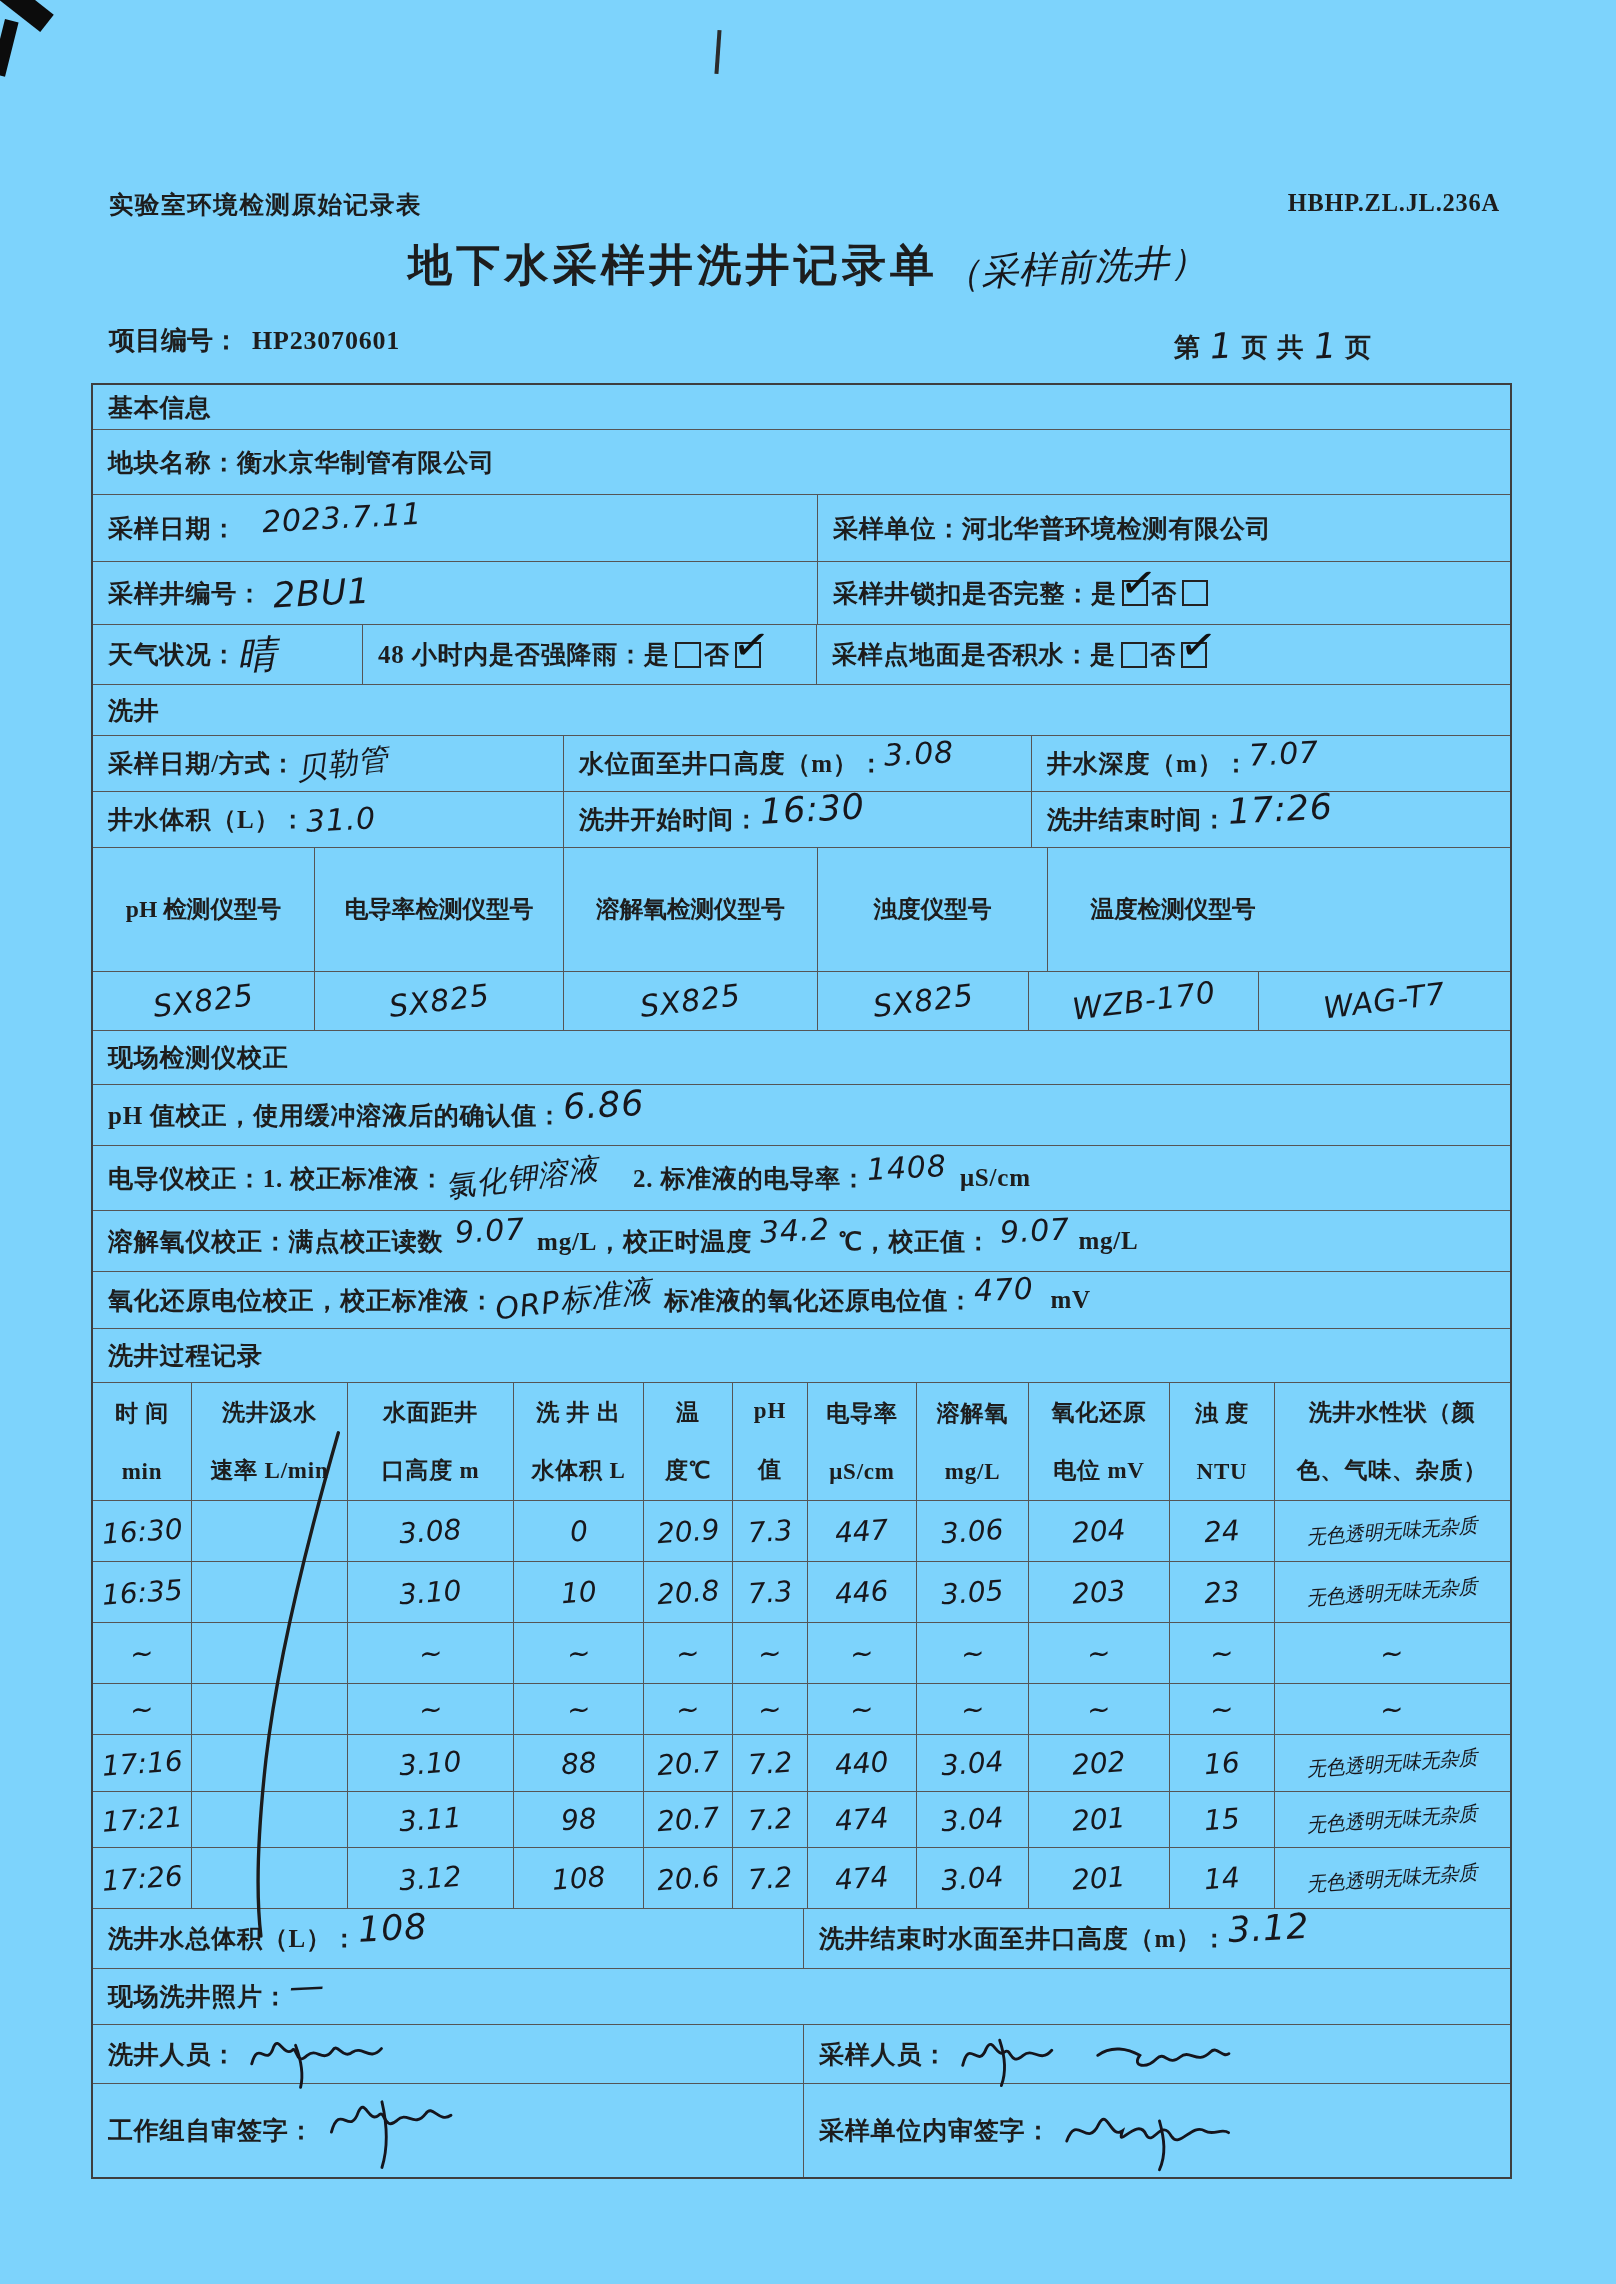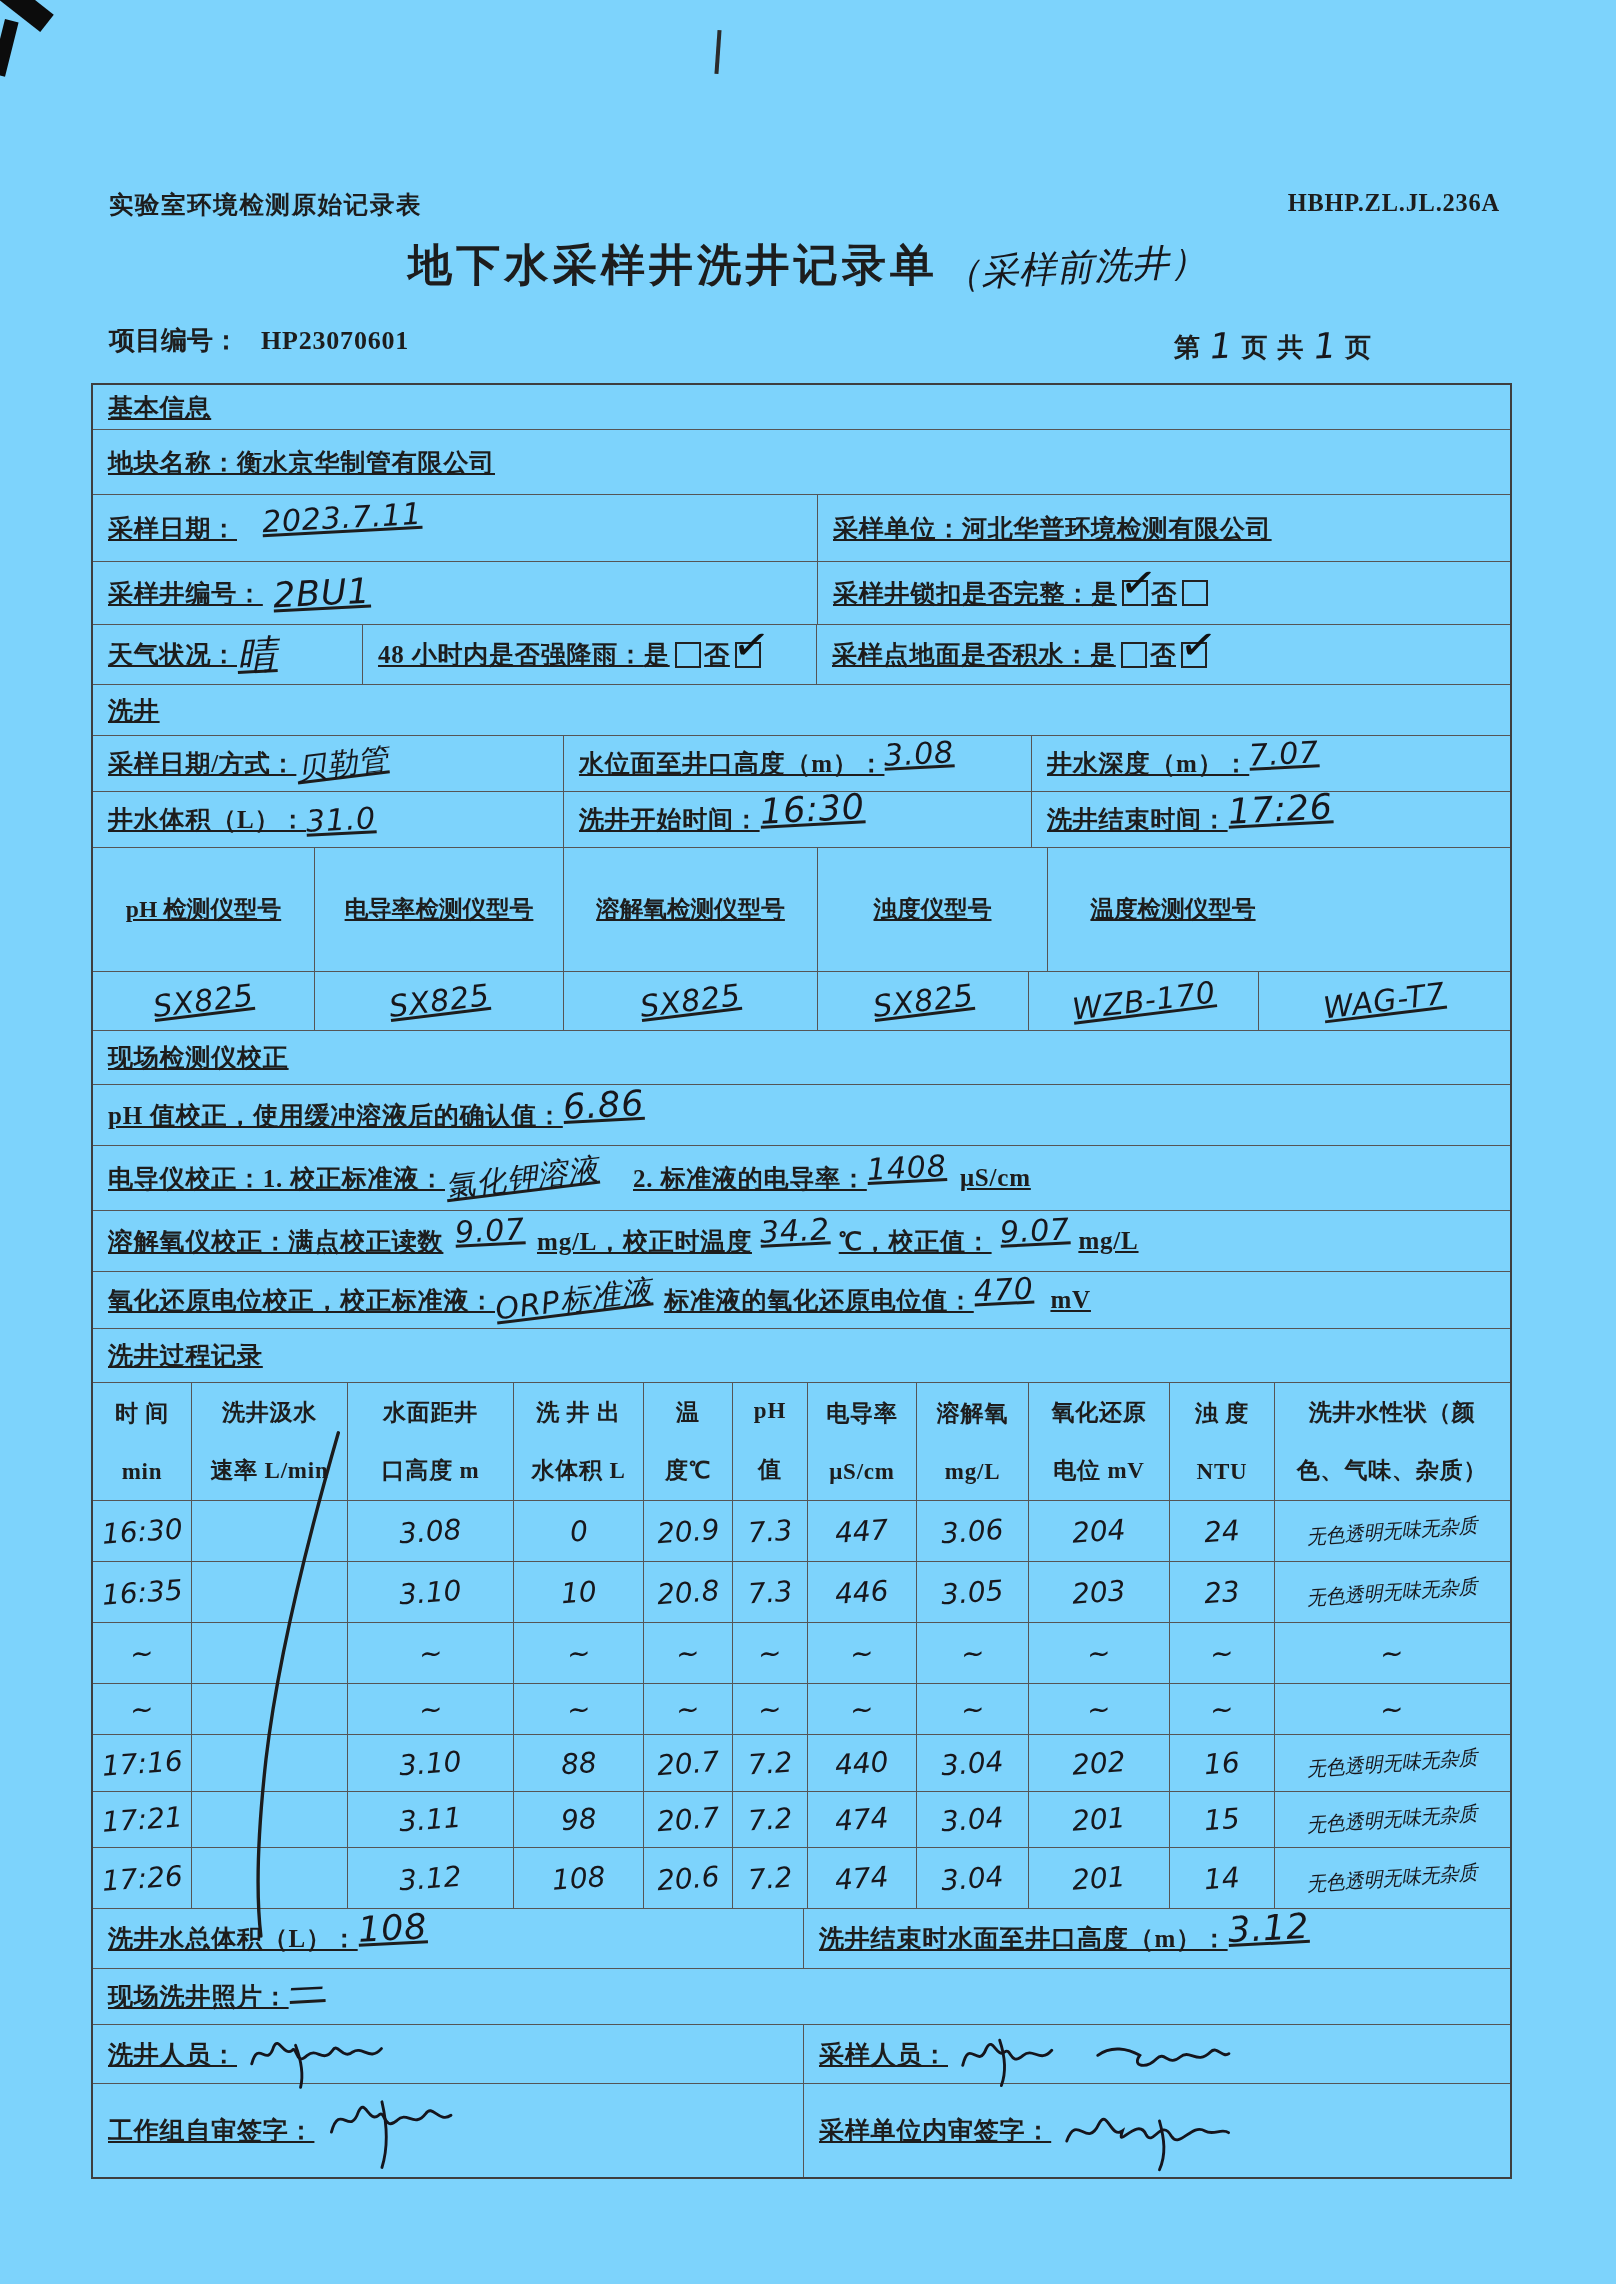--- a/index.html
+++ b/index.html
@@ -10,37 +10,37 @@
   .art1{left:-11.8px;top:-8.4px;width:66px;height:22px;transform:rotate(38deg);}
   .art2{left:-1.7px;top:20px;width:14.3px;height:56px;transform:rotate(14deg);}
   .art3{left:716px;top:30px;width:4.2px;height:44px;background:#2b2b2b;transform:rotate(4deg);}
   
   .hdr-left{position:absolute;left:109px;top:189px;font-size:24.4px;font-weight:700;letter-spacing:1.7px;}
   .hdr-right{position:absolute;right:116px;top:189px;font-size:24.4px;font-weight:700;letter-spacing:0.8px;}
   .title-wrap{position:absolute;left:0;top:236px;width:100%;text-align:center;white-space:nowrap;}
   .title-main{font-size:44px;font-weight:700;letter-spacing:4.2px;}
   .title-hw{font-size:37px;margin-left:5px;transform:rotate(-4deg) translateY(-5px);}
   .proj{position:absolute;left:109px;top:323px;font-size:26px;font-weight:700;}
-  .proj-no{font-weight:700;letter-spacing:0.8px;margin-left:22px;font-family:"Liberation Serif",serif;}
+  .proj-no{font-weight:700;letter-spacing:0.8px;margin-left:13px;font-family:"Liberation Serif",serif;}
   .pagenum{position:absolute;left:1174px;top:327px;font-size:26px;font-weight:700;letter-spacing:1.7px;}
   .pgno{font-size:35px;margin:0 8.4px;transform:rotate(8deg);position:relative;top:1.7px;}
   
   .hw{font-family:"DejaVu Sans",sans-serif;font-style:italic;font-weight:400;color:#17171c;
       display:inline-block;line-height:1;transform:rotate(-3deg);letter-spacing:0.8px;}
   .hw-lg{font-size:35px;}
   .hw-md{font-size:30px;}
   .raise{position:relative;top:-10px;}
   .tilt{transform:rotate(-7deg);}
   
   .formtable{position:absolute;left:91px;top:383px;width:1421px;box-sizing:border-box;
              border:2.5px solid #3e3e3e;background:transparent;}
   .row{display:flex;border-bottom:1.7px solid #555;position:relative;box-sizing:border-box;}
   .row:last-child{border-bottom:none;}
   .cell{border-left:1.7px solid #555;box-sizing:border-box;display:flex;align-items:center;
-        padding:0 15px;overflow:visible;text-decoration:underline;}
+        padding:0 15px;overflow:visible;}
   .cell:first-child{border-left:none;}
   .lbl{font-weight:700;font-size:25px;letter-spacing:0.8px;white-space:nowrap;}
   .sect .lbl{font-size:25px;}
   .center{justify-content:center;text-align:center;}
   
   .cb{display:inline-block;width:22px;height:22px;border:2.5px solid #222;margin:0 3.4px 0 5px;
       position:relative;vertical-align:-2.5px;}
   .cb.checked::after{content:"✓";position:absolute;left:-3.4px;top:-25px;font-size:44px;
       font-family:"DejaVu Sans",sans-serif;color:#111;transform:rotate(8deg);}
   

